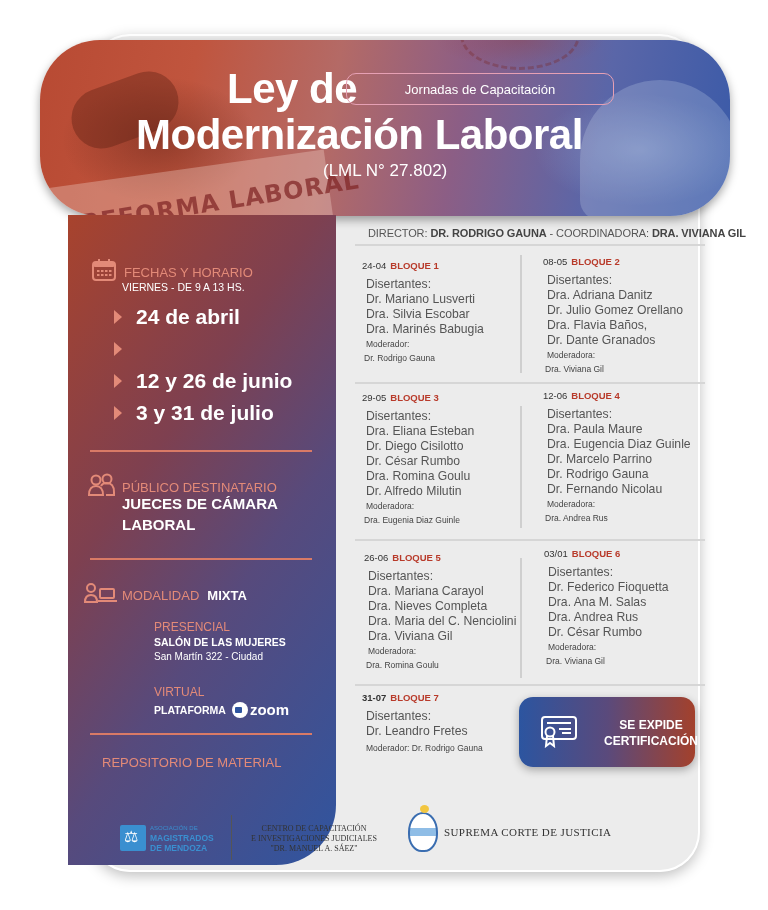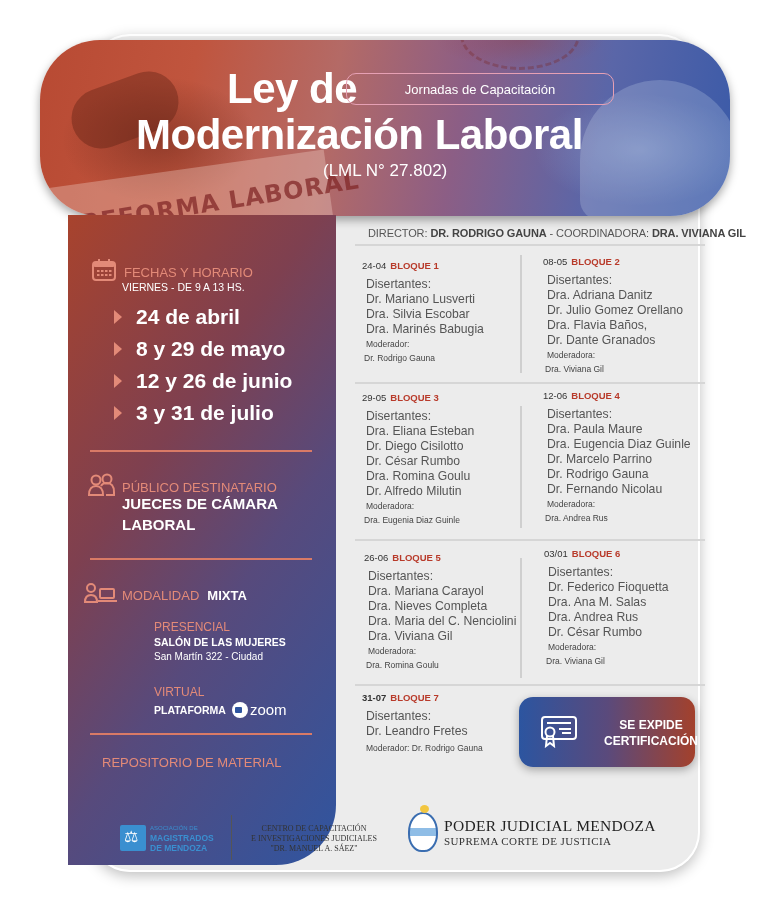--- a/index.html
+++ b/index.html
@@ -90,21 +90,21 @@
   .presencial .lbl { color: #e38a78; font-size: 12px; }
   .presencial .v1 { color: #fff; font-size: 10.5px; font-weight: bold; margin-top: 2px; }
   .presencial .v2 { color: #fff; font-size: 10px; margin-top: 3px; }
   .virtual { position: absolute; left: 86px; top: 470px; }
   .virtual .lbl { color: #e38a78; font-size: 12px; }
   .virtual .row { display: flex; align-items: center; margin-top: 2px; gap: 6px; }
   .virtual .plat { font-size: 10.5px; font-weight: bold; color: #fff; }
   .zoom-logo { display: flex; align-items: center; gap: 2px; }
   .zoom-logo .circ { width: 16px; height: 16px; border-radius: 50%; background: #fff; position: relative; }
   .zoom-logo .circ::after { content: ""; position: absolute; left: 3px; top: 5px; width: 7px; height: 6px; background: #2f55a0; border-radius: 1px; }
-  .zoom-logo .word { font-size: 15px; font-weight: normal; color: #fff; }
+  .zoom-logo .word { font-size: 15px; font-weight: bold; color: #fff; }
   .repo { position: absolute; left: 34px; top: 540px; color: #e38a78; font-size: 13px; }
 
   
   .director { position: absolute; left: 360px; top: 227px; font-size: 11px; color: #555; letter-spacing: -0.1px; padding-left: 8px; }
   .director b { color: #444; }
   .hline { position: absolute; left: 355px; width: 350px; height: 2px; background: #d6d6d6; }
   .vline { position: absolute; width: 2px; background: #cfcfcf; }
   .block { position: absolute; }
   .block .head { font-size: 9.5px; color: #333; }
   .block .head .code { font-weight: normal; }
@@ -179,21 +179,20 @@
     <span class="lp-section-label">FECHAS Y HORARIO</span>
   </div>
   <div class="fechas-sub">VIERNES - DE 9 A 13 HS.</div>
   <div class="date-list">
     <div class="date-item">
       <span class="tri"></span>
       <span class="txt">24 de abril</span>
     </div>
     <div class="date-item">
       <span class="tri"></span>
-      <span class="txt">8 y 29 de mayo</span>
     </div>
     <div class="date-item">
       <span class="tri"></span>
       <span class="txt">12 y 26 de junio</span>
     </div>
     <div class="date-item">
       <span class="tri"></span>
       <span class="txt">3 y 31 de julio</span>
     </div>
   </div>
@@ -375,16 +374,15 @@
 </div>
 <div class="footer-sep"></div>
 <div class="footer-logo-2">
   <div>CENTRO DE CAPACITACIÓN</div>
   <div>E INVESTIGACIONES JUDICIALES</div>
   <div>"DR. MANUEL A. SÁEZ"</div>
 </div>
 <div class="footer-logo-3">
   <div class="shield"></div>
   <div class="pj-text">
-    <div class="t1">PODER JUDICIAL MENDOZA</div>
     <div class="t2">SUPREMA CORTE DE JUSTICIA</div>
   </div>
 </div>
 
 </body></html>

